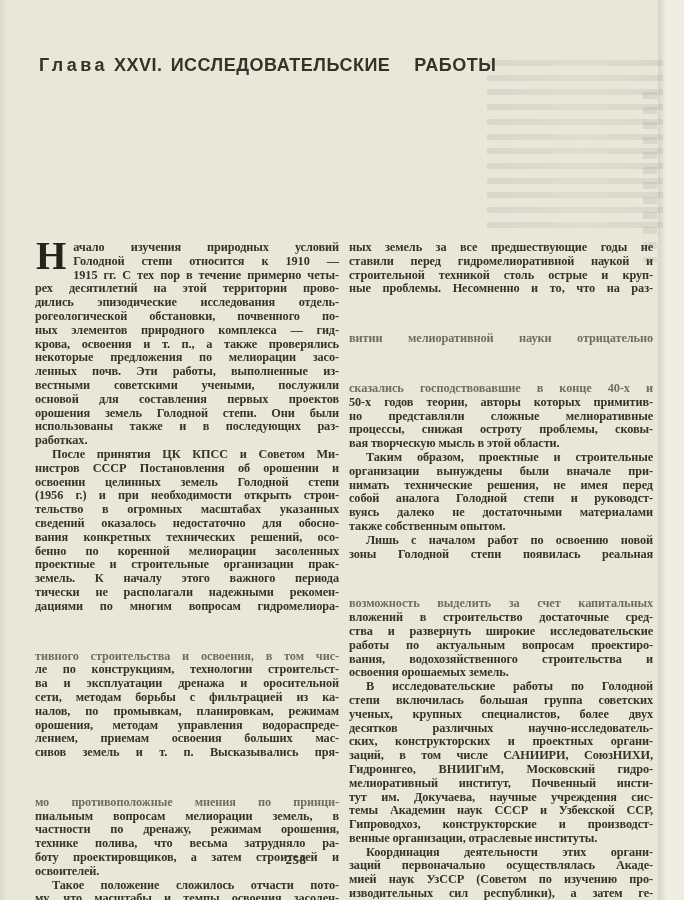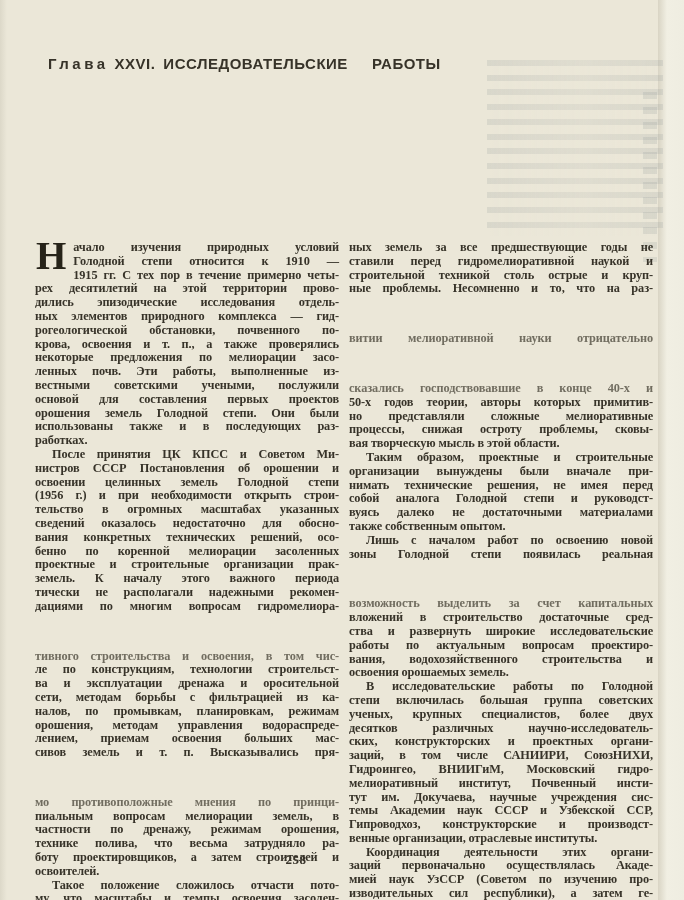--- a/index.html
+++ b/index.html
@@ -39,23 +39,23 @@
     background:
       linear-gradient(to right, transparent 0, rgba(235,231,216,0.35) 55%, transparent 100%),
       repeating-linear-gradient(to bottom, var(--ghost) 0 6px, transparent 6px 14.7px);
   }
   .ghost-side {
     left: 643px; top: 92px; width: 14px; height: 170px;
     background: repeating-linear-gradient(to bottom, var(--ghost) 0 7px, transparent 7px 15px);
   }
   
   .heading {
-    position: absolute; left: 48px; top: 55px;
+    position: absolute; left: 39px; top: 55px;
     font-family: "Liberation Sans", "DejaVu Sans", sans-serif;
-    font-weight: bold; font-size: 15px; color: var(--ink);
+    font-weight: bold; font-size: 18px; color: var(--ink);
     white-space: nowrap;
   }
   .heading .chapter-label { letter-spacing: 3.5px; margin-right: 6px; }
   .heading .chapter-number { margin-right: 8px; letter-spacing: 0.5px; }
   .heading .title-word-1 { letter-spacing: 0.5px; margin-right: 24px; }
   .heading .title-word-2 { letter-spacing: 0.5px; }
   
   .body-block {
     position: absolute; left: 35px; top: 241px; width: 618px;
     display: flex; gap: 10px;
@@ -101,22 +101,22 @@
 
   <div class="body-block">
     <div class="col">
         <div class="para">
           <span class="dropcap">Н</span>
           <div class="line">ачало изучения природных условий</div>
           <div class="line">Голодной степи относится к 1910 —</div>
           <div class="line">1915 гг. С тех пор в течение  примерно четы-</div>
           <div class="line">рех десятилетий на этой территории прово-</div>
           <div class="line">дились эпизодические  исследования отдель-</div>
+          <div class="line">рогеологической обстановки,  почвенного по-</div>
           <div class="line">ных элементов природного  комплекса — гид-</div>
-          <div class="line">рогеологической обстановки,  почвенного по-</div>
           <div class="line">крова, освоения и т. п., а также проверялись</div>
           <div class="line">некоторые предложения по мелиорации засо-</div>
           <div class="line">ленных почв. Эти работы,  выполненные из-</div>
           <div class="line">вестными советскими учеными,  послужили</div>
           <div class="line">основой для составления первых  проектов</div>
           <div class="line">орошения земель Голодной степи. Они были</div>
           <div class="line">использованы также и в последующих раз-</div>
           <div class="line">работках.</div>
         </div>
         <div class="para indent">

